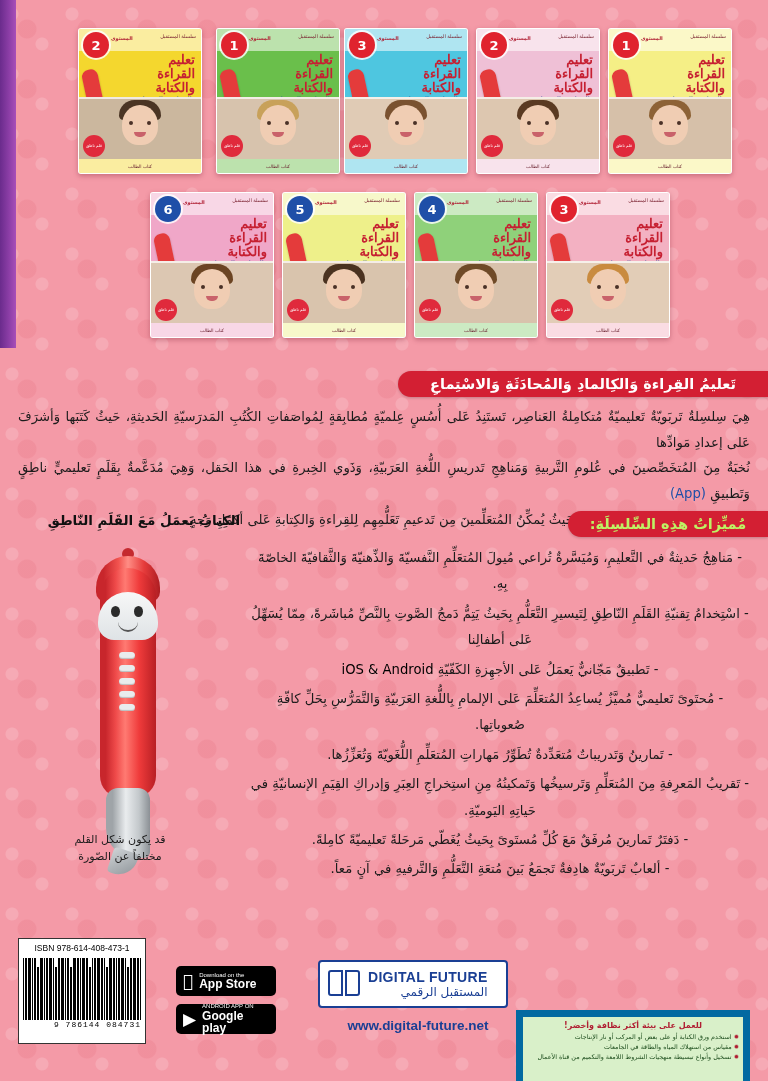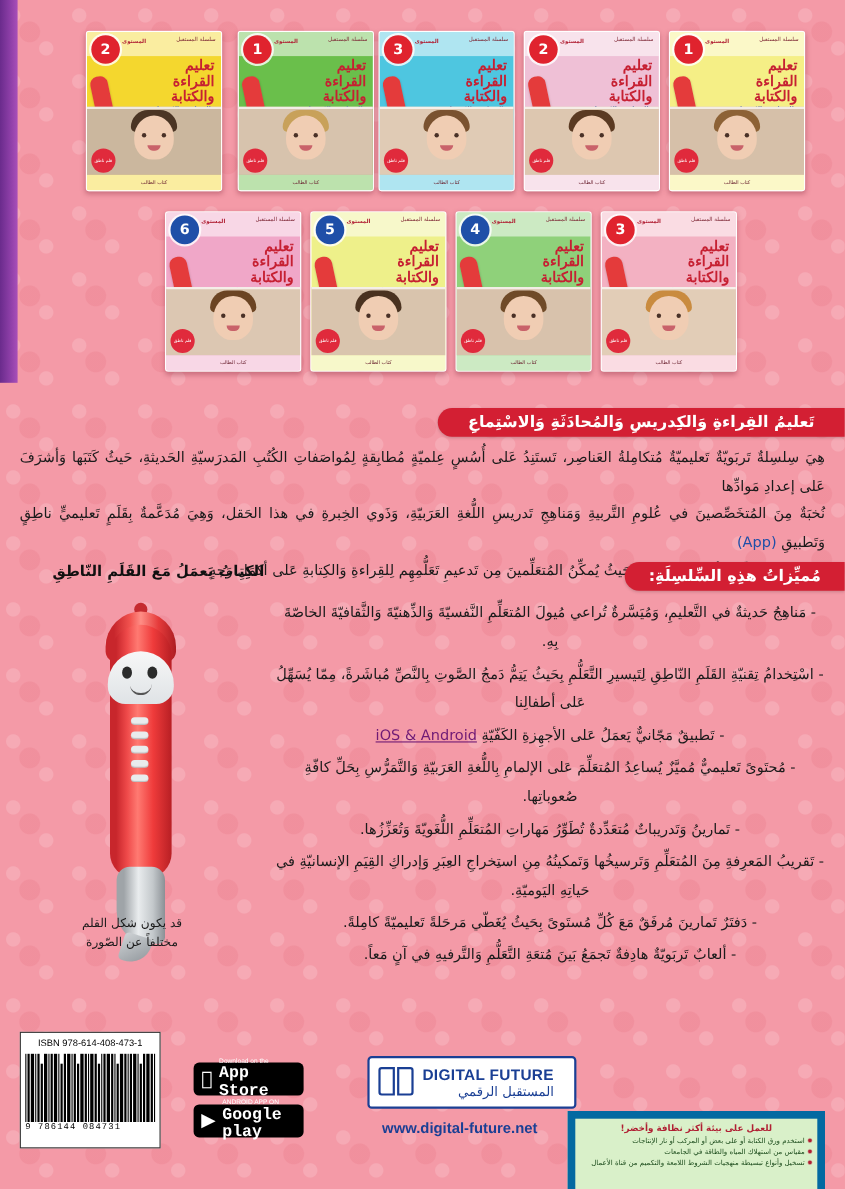--- a/index.html
+++ b/index.html
@@ -100,21 +100,21 @@
   
   .banner{
     position:absolute; right:0; top:371px; height:26px; width:370px;
     background:#d31f33; color:#fff; display:flex; align-items:center;
     justify-content:center; direction:rtl; font-size:14.5px; font-weight:bold;
     border-radius:13px 0 0 13px;
     box-shadow:0 1px 3px rgba(0,0,0,.2);
   }
   .banner2{
     position:absolute; right:0; top:511px; height:26px; width:200px;
-    background:#d31f33; color:#ffffff; display:flex; align-items:center;
+    background:#d31f33; color:#bef264; display:flex; align-items:center;
     justify-content:center; direction:rtl; font-size:14.5px; font-weight:bold;
     border-radius:13px 0 0 13px;
     box-shadow:0 1px 3px rgba(0,0,0,.2);
   }
   .intro{
     position:absolute; right:18px; top:404px; width:732px;
     direction:rtl; text-align:justify; color:#1b1b1b;
     font-size:13.2px; line-height:1.95;
   }
   .intro .app{ color:#1f4fa8; }
@@ -123,21 +123,21 @@
     position:absolute; right:510px; top:512px; width:228px;
     direction:rtl; text-align:center; font-weight:bold; font-size:13.5px; color:#111;
   }
 
   .features{
     position:absolute; right:18px; top:545px; width:500px;
     direction:rtl; text-align:center; color:#1b1b1b;
     font-size:13.2px; line-height:2.0;
   }
   .features div{ margin-bottom:3px; }
-  .features .ios{ color:#701a75; direction:ltr; display:inline-block;text-decoration:underline; }
+  .features .ios{ color:#000000; direction:ltr; display:inline-block; }
 
   
   .pen-wrap{ position:absolute; left:60px; top:548px; width:150px; height:300px; }
   .pen-body{
     position:absolute; left:40px; top:20px; width:56px; height:230px;
     background:linear-gradient(90deg,#c8262c 0 10%, #ef4a4a 28%, #ff7a72 45%, #ef3b3b 70%, #b81f24 100%);
     border-radius:28px 28px 22px 22px;
   }
   .pen-cap{
     position:absolute; left:36px; top:8px; width:64px; height:46px;
@@ -175,37 +175,37 @@
 
   
   .isbn-box{
     position:absolute; left:18px; top:938px; width:128px; height:106px;
     background:#fff; border:1px solid #333; box-sizing:border-box; padding:4px;
   }
   .isbn-text{ font-size:8.5px; color:#000; text-align:center; font-family:"Liberation Sans", sans-serif;}
   .barcode{ margin-top:5px; height:62px; display:flex; align-items:flex-end; gap:1px; justify-content:center;}
   .barcode i{ display:block; width:2px; background:#000; height:100%; }
   .barcode i.w{ width:3px;} .barcode i.t{ width:1px;} .barcode i.s{ height:86%;}
-  .barcode-num{ font-size:8px; text-align:left; letter-spacing:1px; font-family:"Liberation Mono", monospace;}
+  .barcode-num{ font-size:8px; text-align:right; letter-spacing:1px; font-family:"Liberation Mono", monospace;}
 
   .store-badges{ position:absolute; left:176px; top:966px; width:100px; }
   .badge-btn{
     width:100px; height:30px; background:#000; border-radius:5px; color:#fff;
     display:flex; align-items:center; gap:6px; padding:0 7px; box-sizing:border-box;
     margin-bottom:8px;
   }
   .badge-btn .g{ font-size:17px; line-height:1; }
   .badge-btn .txt{ line-height:1.05; }
-  .badge-btn .txt b{ font-size:15px; display:block; font-family:Liberation Mono, monospace;}
+  .badge-btn .txt b{ font-size:12px; display:block; font-family:Liberation Sans, sans-serif;}
   .badge-btn .txt span{ font-size:6px; display:block; font-family:"Liberation Sans", sans-serif;}
 
   .logo-box{
     position:absolute; left:318px; top:960px; width:190px; height:48px;
     background:#fff; border:2px solid #1a3f94; border-radius:4px;
-    display:flex; align-items:center; gap:8px; padding:0 8px; box-sizing:border-box;margin-left:16px;
+    display:flex; align-items:center; gap:8px; padding:0 8px; box-sizing:border-box;
   }
   .logo-box .bk{ width:32px; height:28px; position:relative; }
   .logo-box .bk:before, .logo-box .bk:after{
     content:""; position:absolute; top:0; width:15px; height:26px; border:2px solid #1a3f94; box-sizing:border-box;
   }
   .logo-box .bk:before{ left:0; border-radius:3px 0 0 3px;}
   .logo-box .bk:after{ right:0; border-radius:0 3px 3px 0;}
   .logo-box .tx b{ display:block; font-size:14px; color:#1a3f94; font-family:"Liberation Sans", sans-serif; letter-spacing:.3px;}
   .logo-box .tx span{ display:block; font-size:12px; color:#1a3f94; direction:rtl; }
   .site{
@@ -459,21 +459,21 @@
         <div class="mouth"></div>
     </div>
     <div class="badge">قلم ناطق</div>
     <div class="bottombar">
         <span>كتاب الطالب</span>
       </div>
   </div>
 
 </div>
 
-<div class="banner">تَعليمُ القِراءةِ وَالكِدريسِ وَالمُحادَثَةِ وَالاسْتِماعِ</div>
+<div class="banner">تَعليمُ القِراءةِ وَالكِالمادِ وَالمُحادَثَةِ وَالاسْتِماعِ</div>
 
 <div class="intro">
   <div>هِيَ سِلسِلةٌ تَربَويّةٌ تَعليميّةٌ مُتكامِلةُ العَناصِر، تَستَنِدُ عَلى أُسُسٍ عِلميّةٍ مُطابِقةٍ لِمُواصَفاتِ الكُتُبِ المَدرَسيّةِ الحَديثةِ، حَيثُ كَتَبَها وَأشرَفَ عَلى إعدادِ مَوادِّها</div>
   <div>
     <span>نُخبَةٌ مِنَ المُتخَصِّصينَ في عُلومِ التَّربيةِ وَمَناهِجِ تَدريسِ اللُّغةِ العَرَبيّةِ، وَذَوي الخِبرةِ في هذا الحَقل، وَهِيَ مُدَعَّمةٌ بِقَلَمٍ تَعليميٍّ ناطِقٍ وَتَطبيقِ</span>
     <span class="app">(App)</span>
   </div>
   <div>يَعمَلُ عَلى كافّةِ الأجهِزةِ الكَفّيّة، بِحَيثُ يُمكِّنُ المُتعَلِّمينَ مِن تَدعيمِ تَعَلُّمِهِم لِلقِراءةِ وَالكِتابةِ عَلى أكمَلِ وَجهٍ.</div>
 </div>
 

